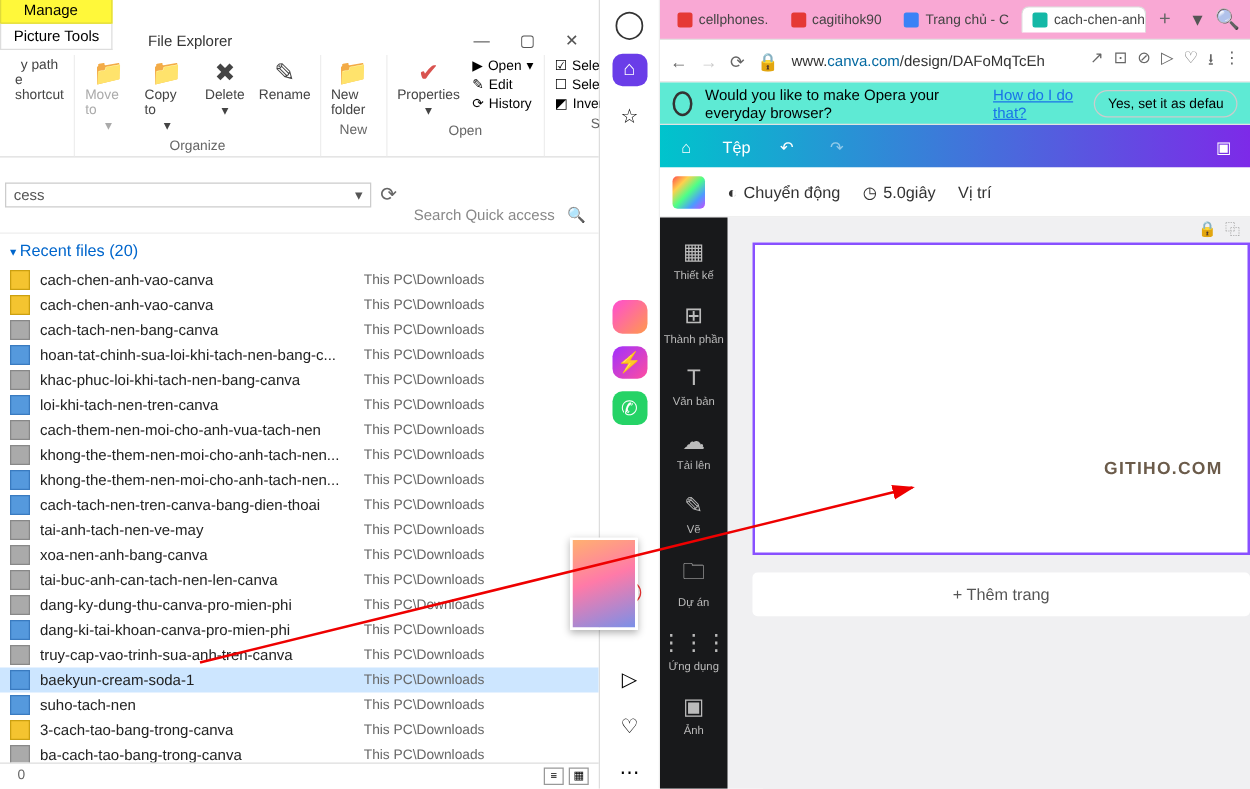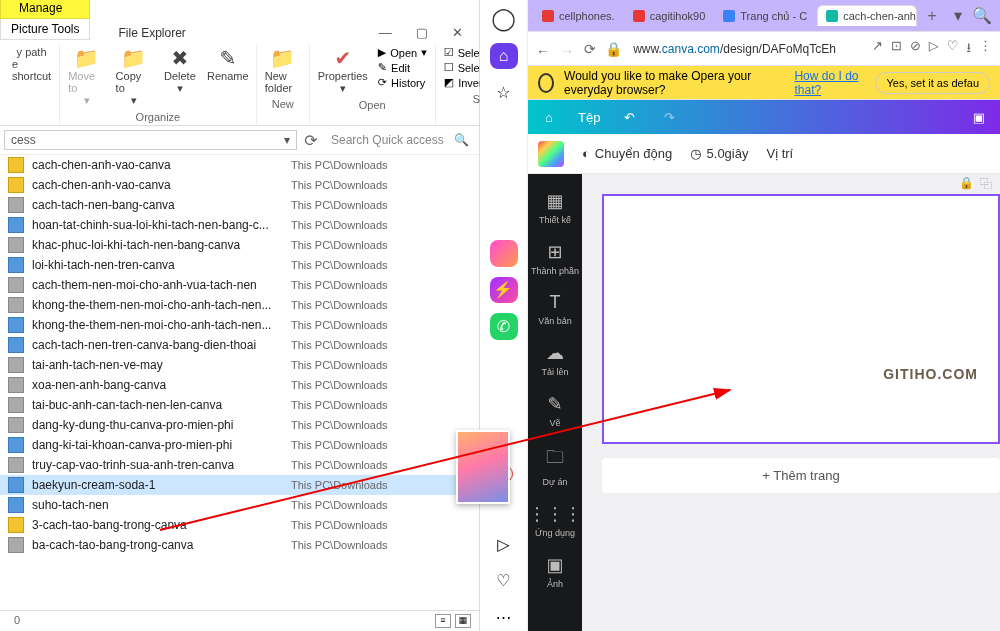--- a/index.html
+++ b/index.html
@@ -20,21 +20,21 @@
 .rbtn { display: flex; flex-direction: column; align-items: center; font-size: 11px; color: #444; padding: 2px 4px; min-width: 44px; }
 .rbtn.dis { color: #aaa; }
 .rbtn-ico { font-size: 20px; height: 24px; display: flex; align-items: center; }
 .rgrp-lbl { font-size: 11px; color: #666; margin-top: 2px; }
 .rcol { display: flex; flex-direction: column; font-size: 11px; gap: 2px; padding: 2px 4px; }
 .rcol-item { display: flex; align-items: center; gap: 4px; white-space: nowrap; }
 .help { margin-left: auto; color: #0a7bd6; width: 16px; height: 16px; border: 1px solid #0a7bd6; border-radius: 50%; font-size: 11px; text-align: center; line-height: 14px; margin: 6px; }
 .addrbar { display: flex; align-items: center; padding: 4px; gap: 6px; border-bottom: 1px solid #eee; }
 .addr { flex: 1; font-size: 12px; padding: 2px 6px; border: 1px solid #ccc; color: #555; display: flex; align-items: center; }
 .addr-ref { width: 16px; text-align: center; color: #666; }
-.search { width: 150px; font-size: 12px; padding: 3px 6px; border: none; color: #888; display: flex; align-items: center; justify-content: space-between; }
+.search { width: 150px; font-size: 12px; padding: 3px 6px; border: none; color: #888; display: flex; align-items: center; justify-content: space-between; margin-top: 32px; }
 .recenthdr { color: #0066cc; font-size: 13px; padding: 6px 8px; }
 .recenthdr::before { content: "▾ "; font-size: 10px; }
 .filelist { flex: 1; overflow: hidden; }
 .frow { display: flex; align-items: center; font-size: 12px; padding: 2px 8px; height: 20px; }
 .frow.sel { background: #cde6ff; }
 .fico { width: 16px; height: 16px; margin-right: 8px; background: #f4c430; border: 1px solid #cca010; flex-shrink: 0; }
 .fico.b { background: #5599dd; border-color: #3a7bc0; }
 .fico.g { background: #aaa; border-color: #888; }
 .fname { flex: 1; white-space: nowrap; overflow: hidden; text-overflow: ellipsis; color: #222; padding-right: 10px; }
 .fpath { width: 180px; color: #666; font-size: 11px; }
@@ -45,32 +45,32 @@
 .opera-side { width: 48px; background: #fff; display: flex; flex-direction: column; align-items: center; padding-top: 6px; gap: 10px; border-right: 1px solid #eee; }
 .o-ico { width: 28px; height: 28px; border-radius: 8px; display: flex; align-items: center; justify-content: center; font-size: 16px; cursor: pointer; }
 .o-home { background: #6a3de8; color: #fff; }
 .o-fancy { background: linear-gradient(135deg,#ff4dd2,#ff9a4d); }
 .o-mess { background: linear-gradient(135deg,#a030ff,#ff4da0); color: #fff; }
 .o-wa { background: #25d366; color: #fff; }
 .o-block { color: #e33; border: 1.5px solid #e33; border-radius: 50%; font-size: 12px; width: 18px; height: 18px; line-height: 16px; text-align: center; }
 
 
 .browser { flex: 1; display: flex; flex-direction: column; background: #f5f5f5; }
-.tabstrip { display: flex; align-items: center; height: 32px; background: #c4b5fd; border-bottom: 1px solid #e2e2e2; padding-left: 6px; gap: 2px; }
+.tabstrip { display: flex; align-items: center; height: 32px; background: #f9a8d4; border-bottom: 1px solid #e2e2e2; padding-left: 6px; gap: 2px; }
 .btab { display: flex; align-items: center; gap: 5px; font-size: 11px; padding: 4px 8px; border-radius: 6px 6px 0 0; max-width: 100px; overflow: hidden; white-space: nowrap; color: #444; }
 .btab.act { background: #fff; border: 1px solid #ddd; border-bottom: none; }
 .btab-fav { width: 12px; height: 12px; border-radius: 2px; flex-shrink: 0; }
 .addplus { font-size: 16px; color: #666; padding: 0 8px; }
 .brw-end { margin-left: auto; display: flex; gap: 10px; padding-right: 8px; color: #555; }
 .addrrow { display: flex; align-items: center; height: 34px; background: #fff; padding: 0 8px; gap: 10px; border-bottom: 1px solid #e2e2e2; }
 .navico { color: #666; font-size: 14px; }
 .url { flex: 1; font-size: 12px; color: #333; white-space: nowrap; overflow: hidden; }
 .url .dom { color: #0369a1; }
 .addr-icons { display: flex; gap: 8px; color: #666; font-size: 13px; }
-.promptbar { display: flex; align-items: center; height: 34px; background: #fde047; padding: 0 10px; gap: 10px; font-size: 12px; border-bottom: 1px solid #e2e2e2; }
+.promptbar { display: flex; align-items: center; height: 34px; background: #5eead4; padding: 0 10px; gap: 10px; font-size: 12px; border-bottom: 1px solid #e2e2e2; }
 .op-logo { width: 20px; height: 20px; border: 2px solid #333; border-radius: 50%; }
 .prompt-link { color: #1a73e8; text-decoration: underline; }
 .prompt-btn { margin-left: auto; border: 1px solid #ccc; border-radius: 14px; padding: 4px 10px; font-size: 11px; white-space: nowrap; }
 .canva-top { height: 34px; background: linear-gradient(90deg,#00c4cc,#7d2ae8); display: flex; align-items: center; padding: 0 10px; gap: 18px; color: #fff; font-size: 13px; }
 .ct-ico { width: 22px; height: 22px; display: flex; align-items: center; justify-content: center; }
 .ct-end { margin-left: auto; display: flex; gap: 8px; }
 .canva-opts { height: 40px; background: #fff; border-bottom: 1px solid #eaeaea; display: flex; align-items: center; padding: 0 10px; gap: 18px; font-size: 13px; color: #333; }
 .swatch { width: 26px; height: 26px; background: linear-gradient(135deg,#ff4d4d,#ffcf4d,#4dff88,#4d9bff,#c44dff); border-radius: 4px; }
 .opt { display: flex; align-items: center; gap: 5px; }
 .canva-body { flex: 1; display: flex; background: #f0f0f2; }
@@ -190,20 +190,21 @@
           <span>cess</span>
           <span style="margin-left:auto">▾</span>
         </div>
       <span class="addr-ref">⟳</span>
       <div class="search">
           <span>Search Quick access</span>
           <span>🔍</span>
         </div>
     </div>
 
+    <div class="recenthdr">Recent files (20)</div>
 
     <div class="filelist" id="filelist">
         <div class="frow">
           <div class="fico "></div>
           <div class="fname">cach-chen-anh-vao-canva</div>
           <div class="fpath">This PC\Downloads</div>
         </div>
         <div class="frow">
           <div class="fico "></div>
           <div class="fname">cach-chen-anh-vao-canva</div>

